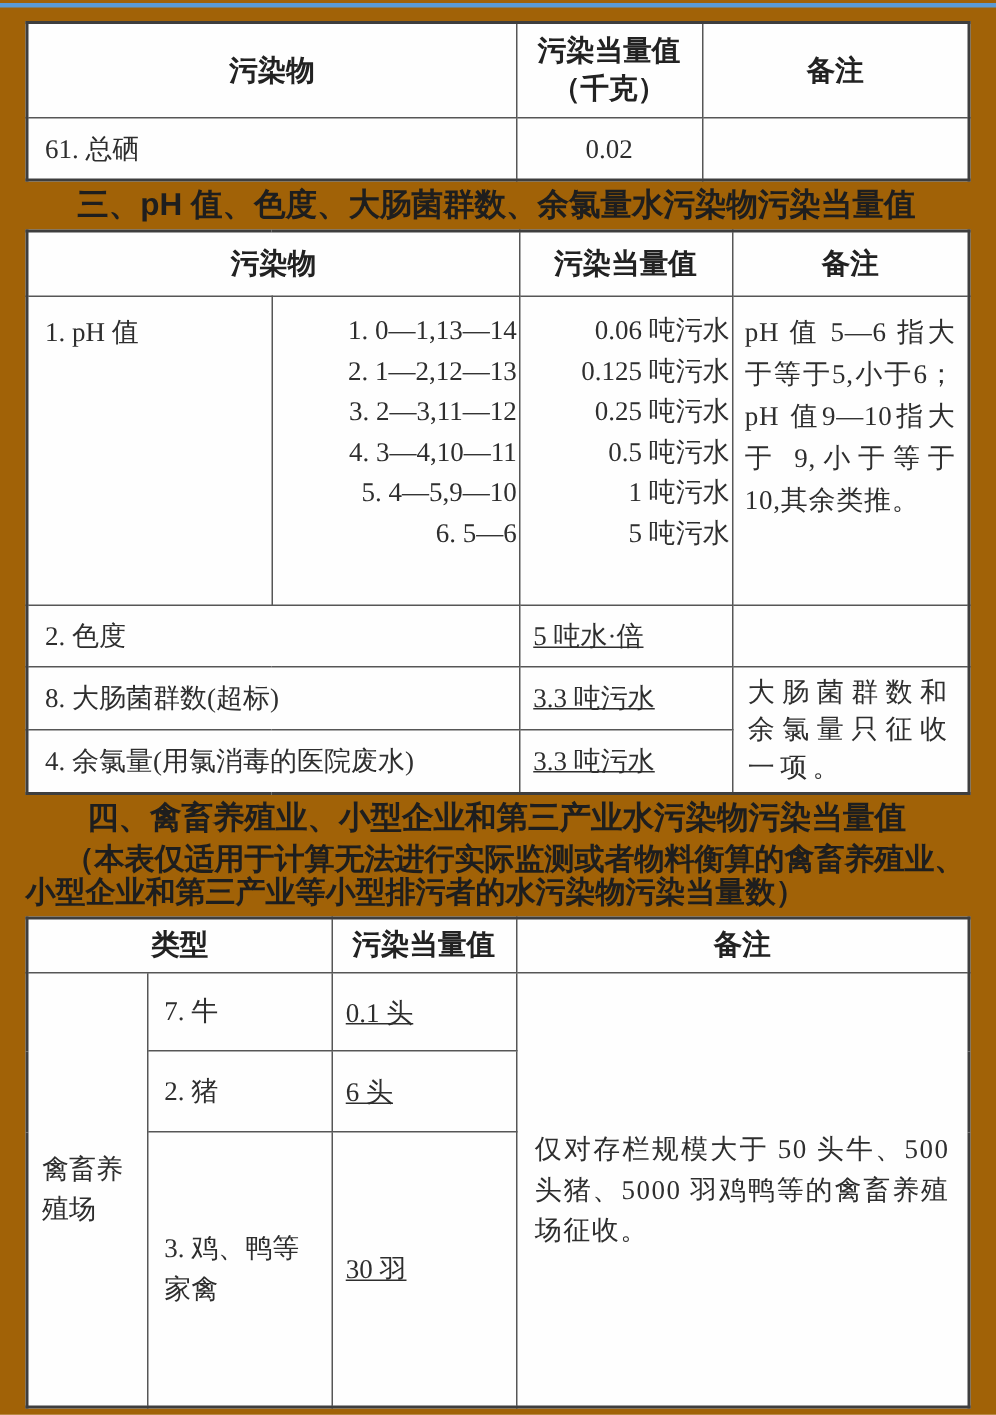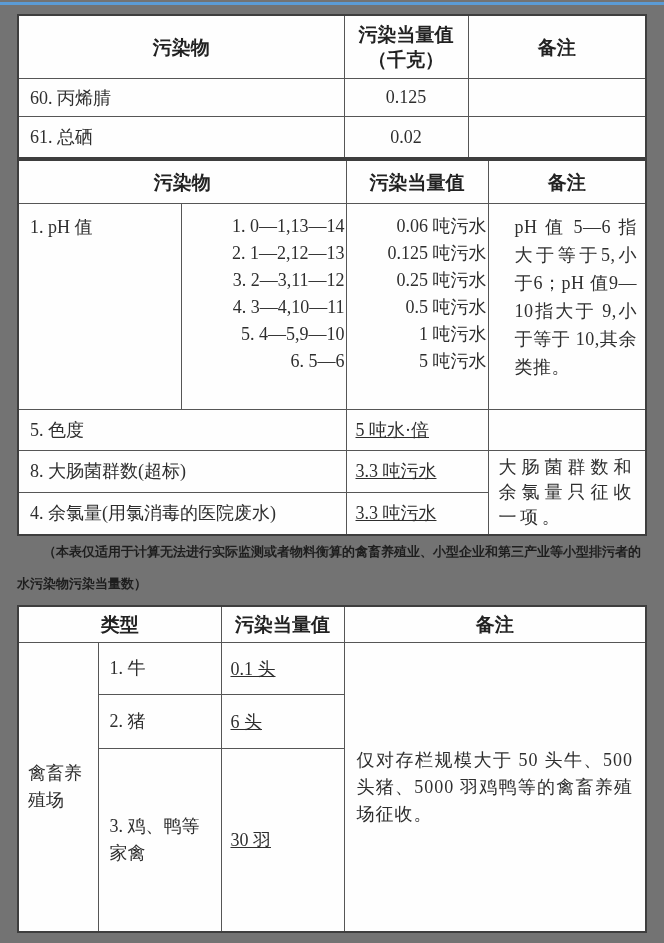--- a/index.html
+++ b/index.html
@@ -6,21 +6,21 @@
   body {
     width: 664px; height: 943px;
     background: #ffffff;
     font-family: "Liberation Serif", serif;
     color: #2f2f2f;
     overflow: hidden;
   }
   .page {
     position: relative;
     width: 664px; height: 943px;
-    background: #737373;
+    background: #a16207;
   }
   .accent-line {
     position: absolute;
     top: 2px; left: 0;
     width: 664px; height: 3px;
     background: #5b9bd5;
   }
   .content {
     position: absolute;
     top: 14px; left: 17px;
@@ -66,37 +66,37 @@
     font-size: 21px;
     line-height: 28px;
     text-align: center;
     color: #1e1e1e;
     margin: 2px 0 2px 0;
     white-space: nowrap;
   }
   .note-para {
     font-family: "Liberation Sans", sans-serif;
     font-weight: 700;
-    font-size: 13px;
-    line-height: 32px;
+    font-size: 20px;
+    line-height: 22px;
     text-indent: 26px;
     text-align: left;
     color: #1e1e1e;
     margin: 0 0 5px 0;
   }
 
   
   .t2 tr.head th { height: 40px; }
   .t2 tr.ph td { height: 192px; vertical-align: top; padding-top: 9px; }
   .t2 tr.ph td.name { padding-top: 11px; }
   .t2 tr.sr td { height: 36px; }
   .t2 .list div { line-height: 27px; padding-left: 9px; text-align: right; }
   .t2 td.ph-note {
     line-height: 28px;
-    padding: 9px 8px 2px 26px;
+    padding: 9px 8px 2px 8px;
     text-align: justify;
     letter-spacing: 0.5px;
   }
   .t2 td.shared-note {
     line-height: 25px;
     padding: 4px 10px;
     text-align: justify;
     letter-spacing: 0.2em;
     vertical-align: middle;
     margin-top: 42px;
@@ -138,33 +138,29 @@
         </colgroup>
       <tbody>
         <tr class="head">
           <th>污染物</th>
           <th>
             <div>污染当量值</div>
             <div>（千克）</div>
           </th>
           <th>备注</th>
         </tr>
-        <tr class="r1">
-          <td class="name">60. 丙烯腈</td>
-          <td class="val-c">0.125</td>
-          <td></td>
-        </tr>
         <tr class="r2">
           <td class="name">61. 总硒</td>
           <td class="val-c">0.02</td>
           <td></td>
         </tr>
       </tbody>
     </table>
 
+    <div class="heading">三、pH 值、色度、大肠菌群数、余氯量水污染物污染当量值</div>
 
     <table class="t t2">
       <colgroup>
           <col style="width:163px">
           <col style="width:165px">
           <col style="width:142px">
           <col style="width:158px">
         </colgroup>
       <tbody>
         <tr class="head">
@@ -186,54 +182,55 @@
             <div>0.06 吨污水</div>
             <div>0.125 吨污水</div>
             <div>0.25 吨污水</div>
             <div>0.5 吨污水</div>
             <div>1 吨污水</div>
             <div>5 吨污水</div>
           </td>
           <td class="ph-note">pH 值 5—6 指大于等于5,小于6；pH 值9—10指大于 9,小于等于 10,其余类推。</td>
         </tr>
         <tr class="sr">
-          <td colspan="2" class="name">5. 色度</td>
+          <td colspan="2" class="name">2. 色度</td>
           <td class="val-l">5 吨水·倍</td>
           <td></td>
         </tr>
         <tr class="sr">
           <td colspan="2" class="name">8. 大肠菌群数(超标)</td>
           <td class="val-l">3.3 吨污水</td>
           <td rowspan="2" class="shared-note">大肠菌群数和余氯量只征收一项。</td>
         </tr>
         <tr class="sr">
           <td colspan="2" class="name">4. 余氯量(用氯消毒的医院废水)</td>
           <td class="val-l">3.3 吨污水</td>
         </tr>
       </tbody>
     </table>
 
+    <div class="heading">四、禽畜养殖业、小型企业和第三产业水污染物污染当量值</div>
     <div class="note-para">（本表仅适用于计算无法进行实际监测或者物料衡算的禽畜养殖业、小型企业和第三产业等小型排污者的水污染物污染当量数）</div>
 
     <table class="t t3">
       <colgroup>
           <col style="width:80px">
           <col style="width:123px">
           <col style="width:123px">
           <col style="width:302px">
         </colgroup>
       <tbody>
         <tr class="head">
           <th colspan="2">类型</th>
           <th>污染当量值</th>
           <th>备注</th>
         </tr>
         <tr class="r1">
           <td rowspan="3" class="group">禽畜养殖场</td>
-          <td class="name">1. 牛</td>
+          <td class="name">7. 牛</td>
           <td class="val-l">0.1 头</td>
           <td rowspan="3" class="shared-note">仅对存栏规模大于 50 头牛、500 头猪、5000 羽鸡鸭等的禽畜养殖场征收。</td>
         </tr>
         <tr class="r2">
           <td class="name">2. 猪</td>
           <td class="val-l">6 头</td>
         </tr>
         <tr class="r3">
           <td class="name">3. 鸡、鸭等家禽</td>
           <td class="val-l">30 羽</td>

